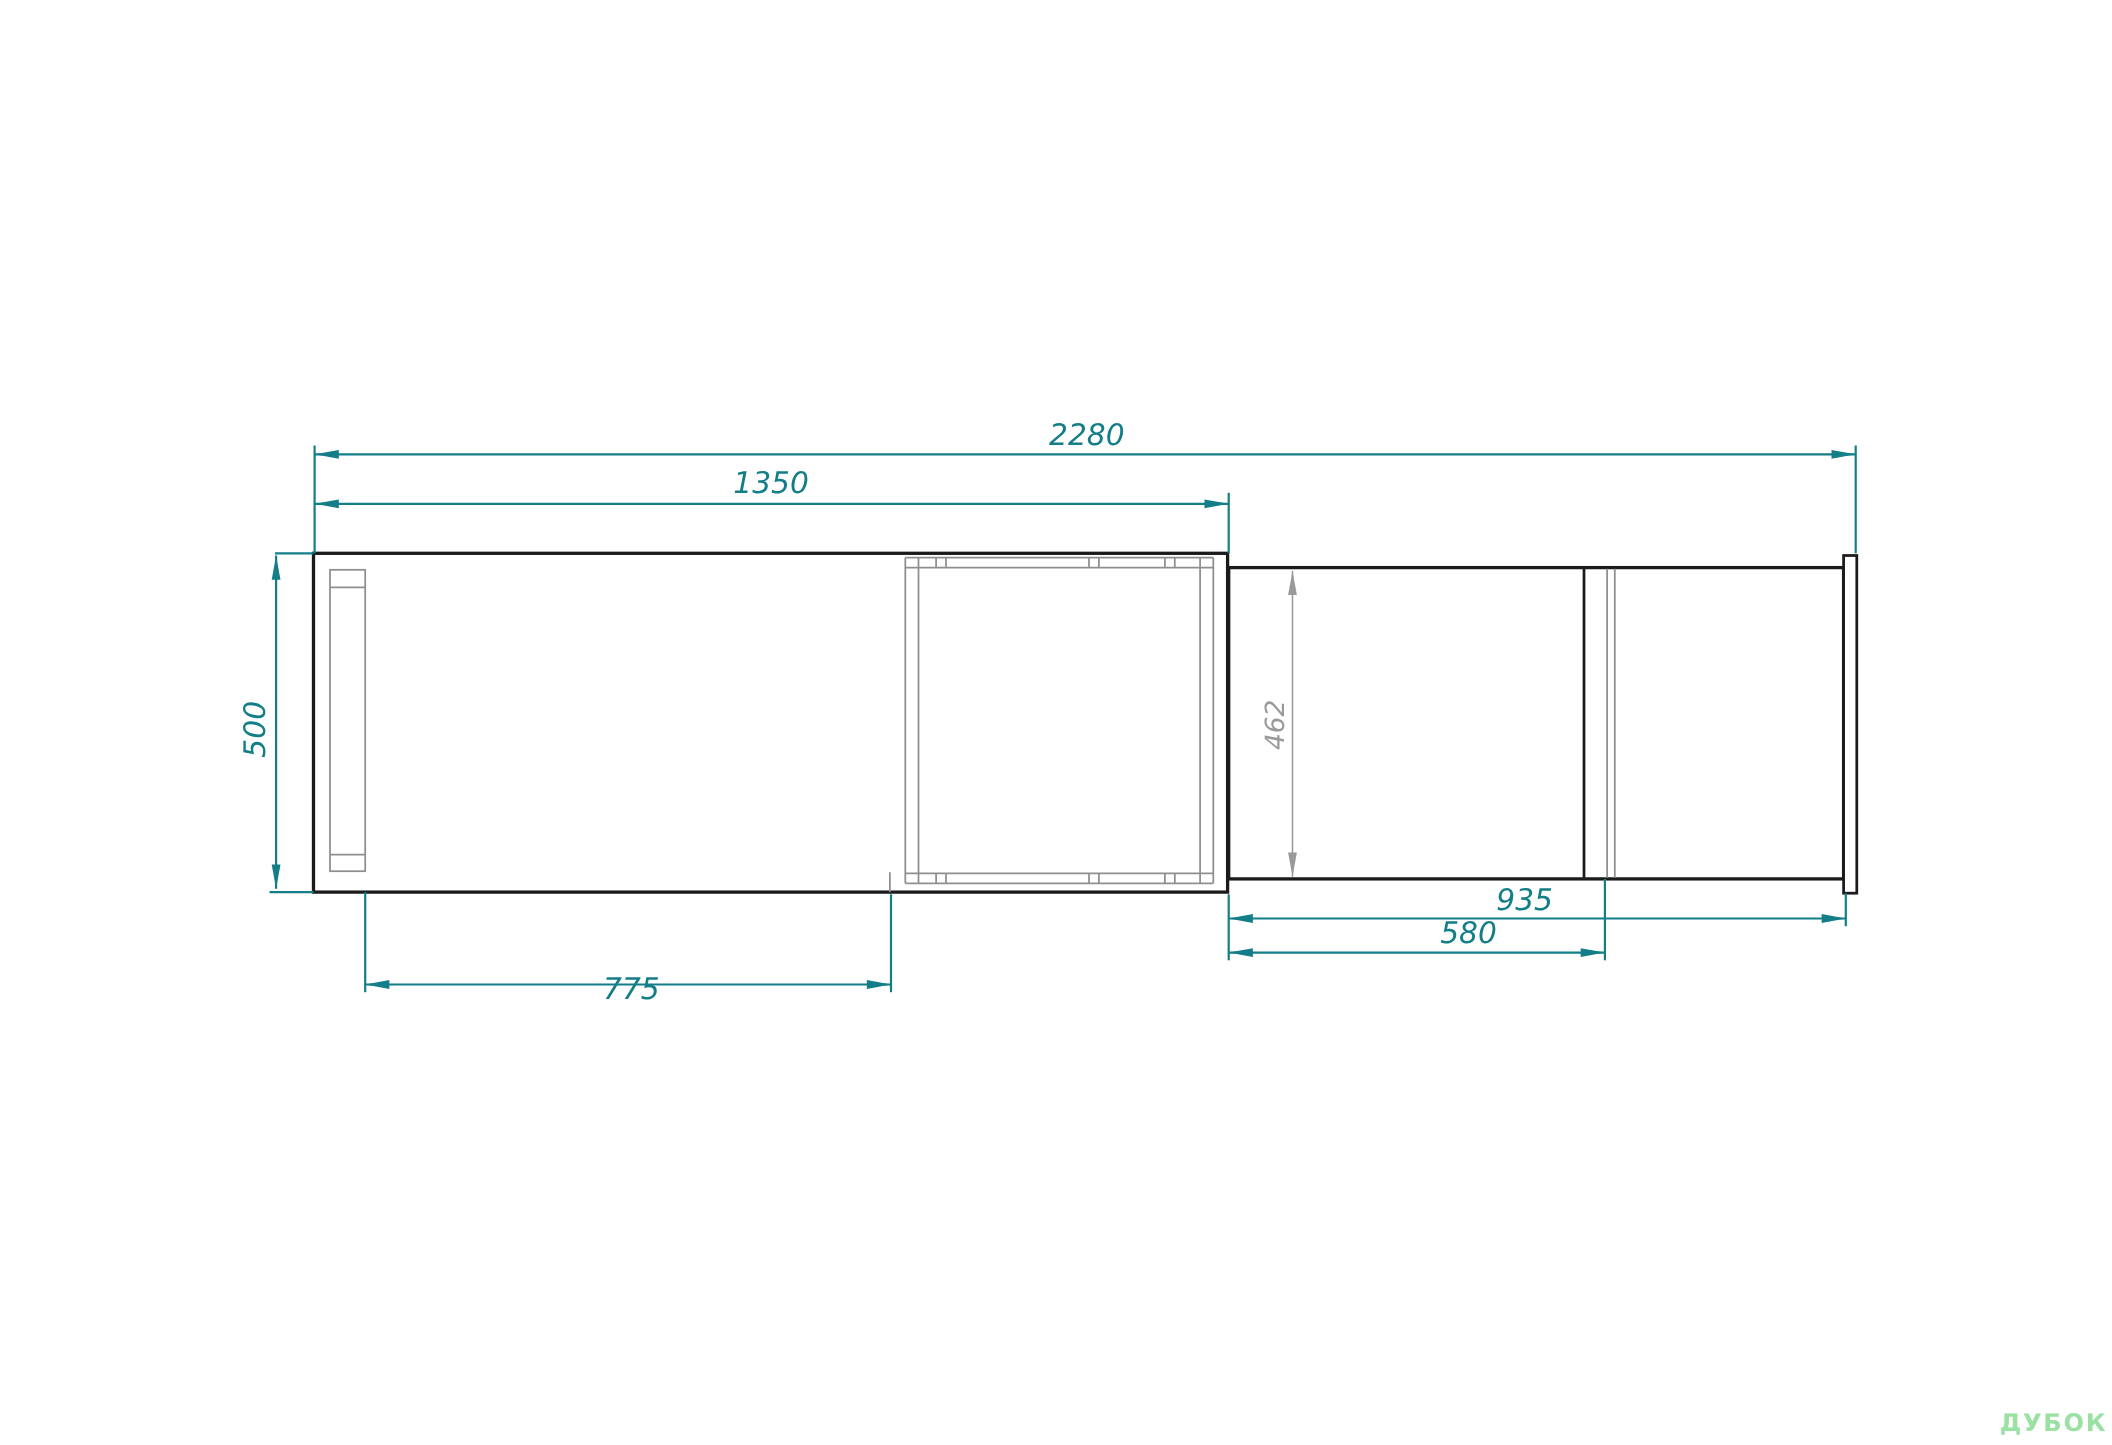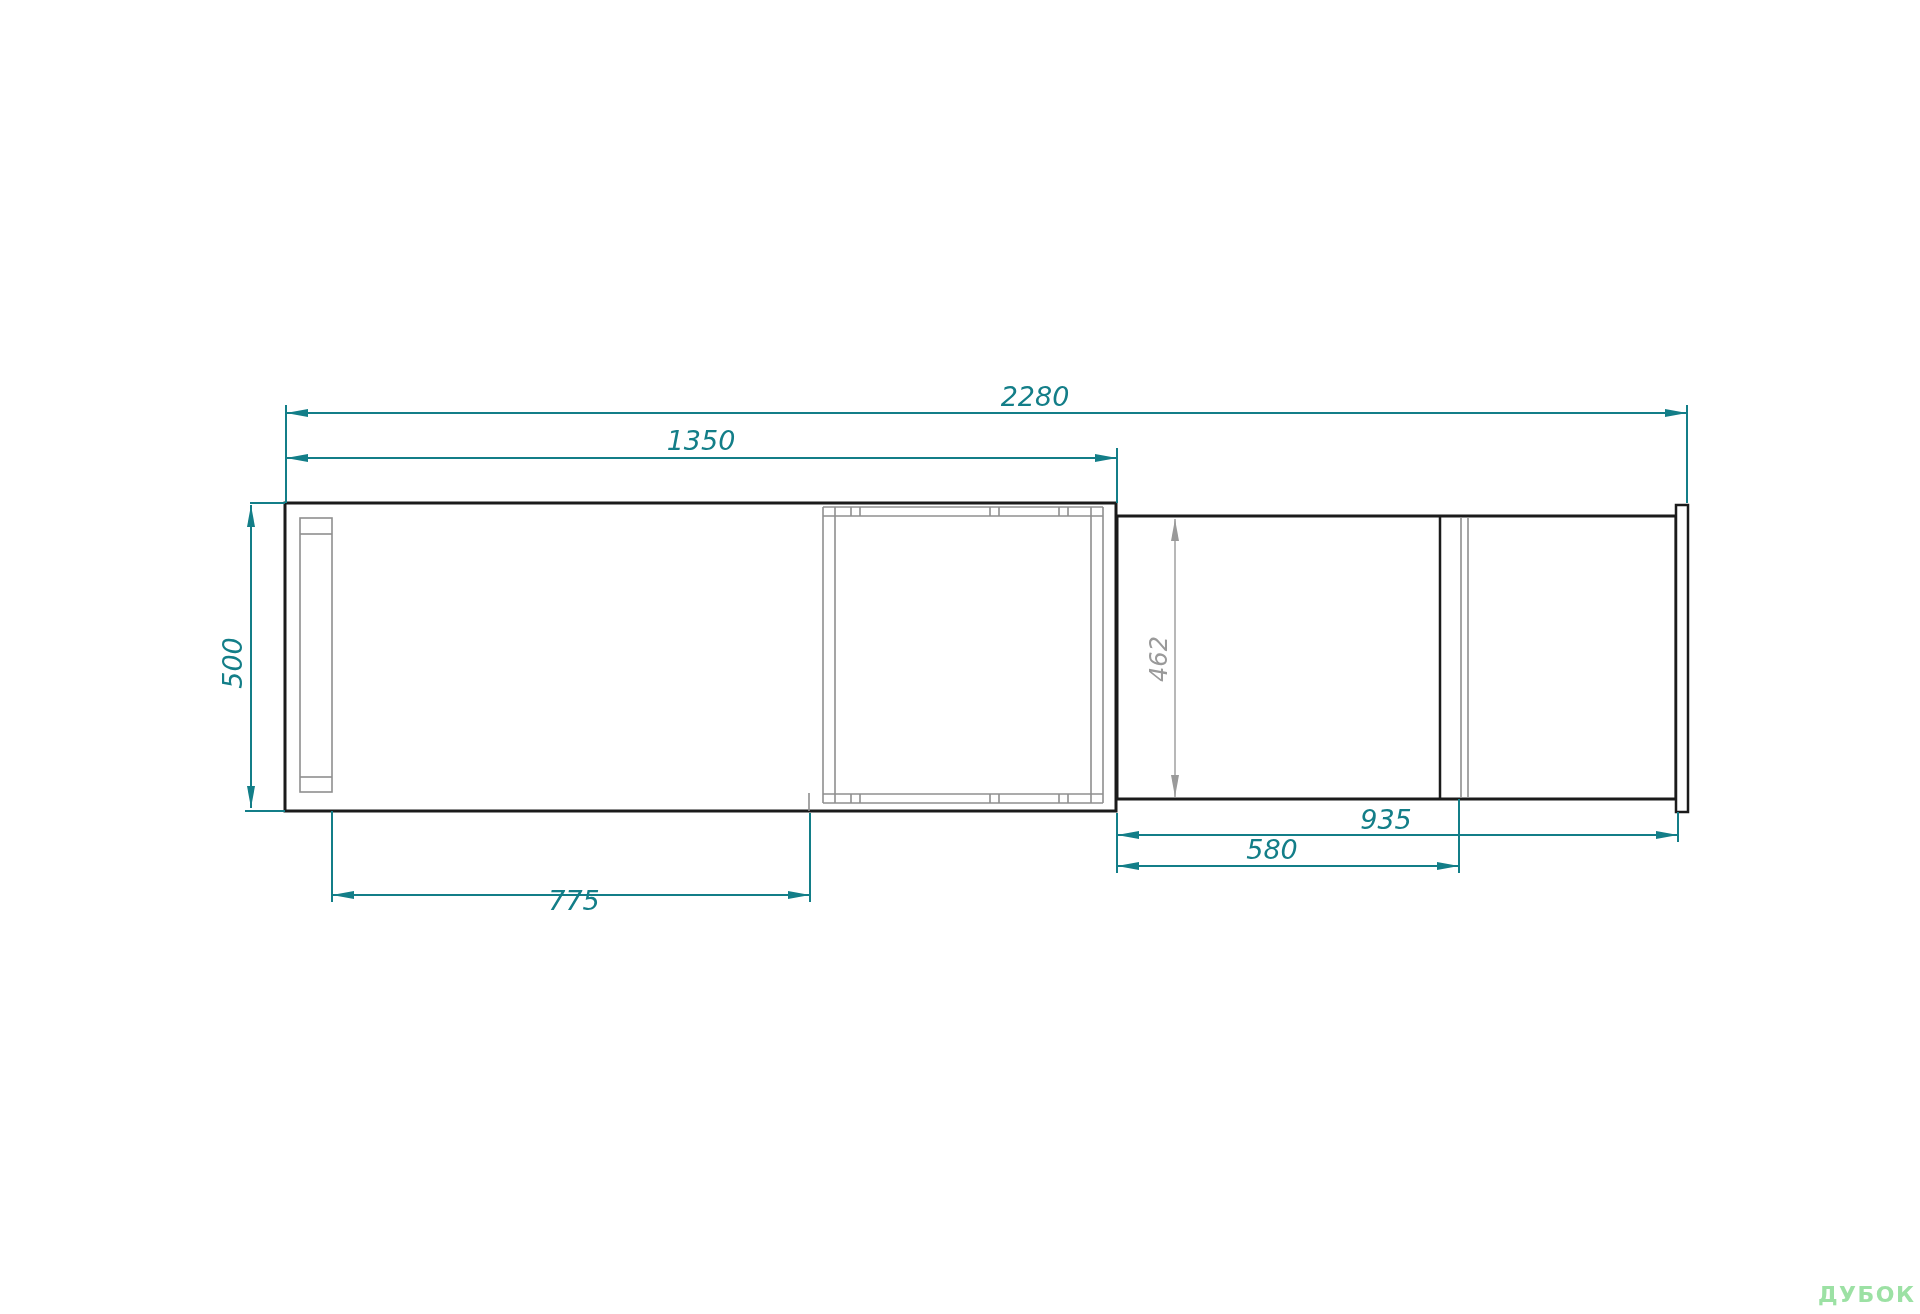--- a/index.html
+++ b/index.html
@@ -122,32 +122,32 @@
       <polygon points="251,808 247,786 255,786"></polygon>
       <polygon points="332,895 354,891 354,899"></polygon>
       <polygon points="810,895 788,891 788,899"></polygon>
       <polygon points="1117,835 1139,831 1139,839"></polygon>
       <polygon points="1678,835 1656,831 1656,839"></polygon>
       <polygon points="1117,866 1139,862 1139,870"></polygon>
       <polygon points="1459,866 1437,862 1437,870"></polygon>
     </g>
   </svg>
 
-  <div class="dim-label" style="left:988px;top:396px;margin-left:47px;">2280</div>
+  <div class="dim-label" style="left:988px;top:396px;">2280</div>
 
   <div class="dim-label" style="left:701px;top:440px;text-align:right;">1350</div>
 
   <div class="dim-label vertical" style="left:232px;top:663px;">500</div>
 
   <div class="dim-label" style="left:574px;top:900px;">775</div>
 
   <div class="dim-label vertical gray" style="left:1159px;top:659px;">462</div>
 
   <div class="dim-label" style="left:1386px;top:819px;font-style:italic;">935</div>
 
-  <div class="dim-label" style="left:1272px;top:849px;">580</div>
+  <div class="dim-label" style="left:1335px;top:849px;">580</div>
 
   <div class="watermark">
     <span class="brand">ДУБОК</span>
 
   </div>
 
 </div>
 
 </body></html>

